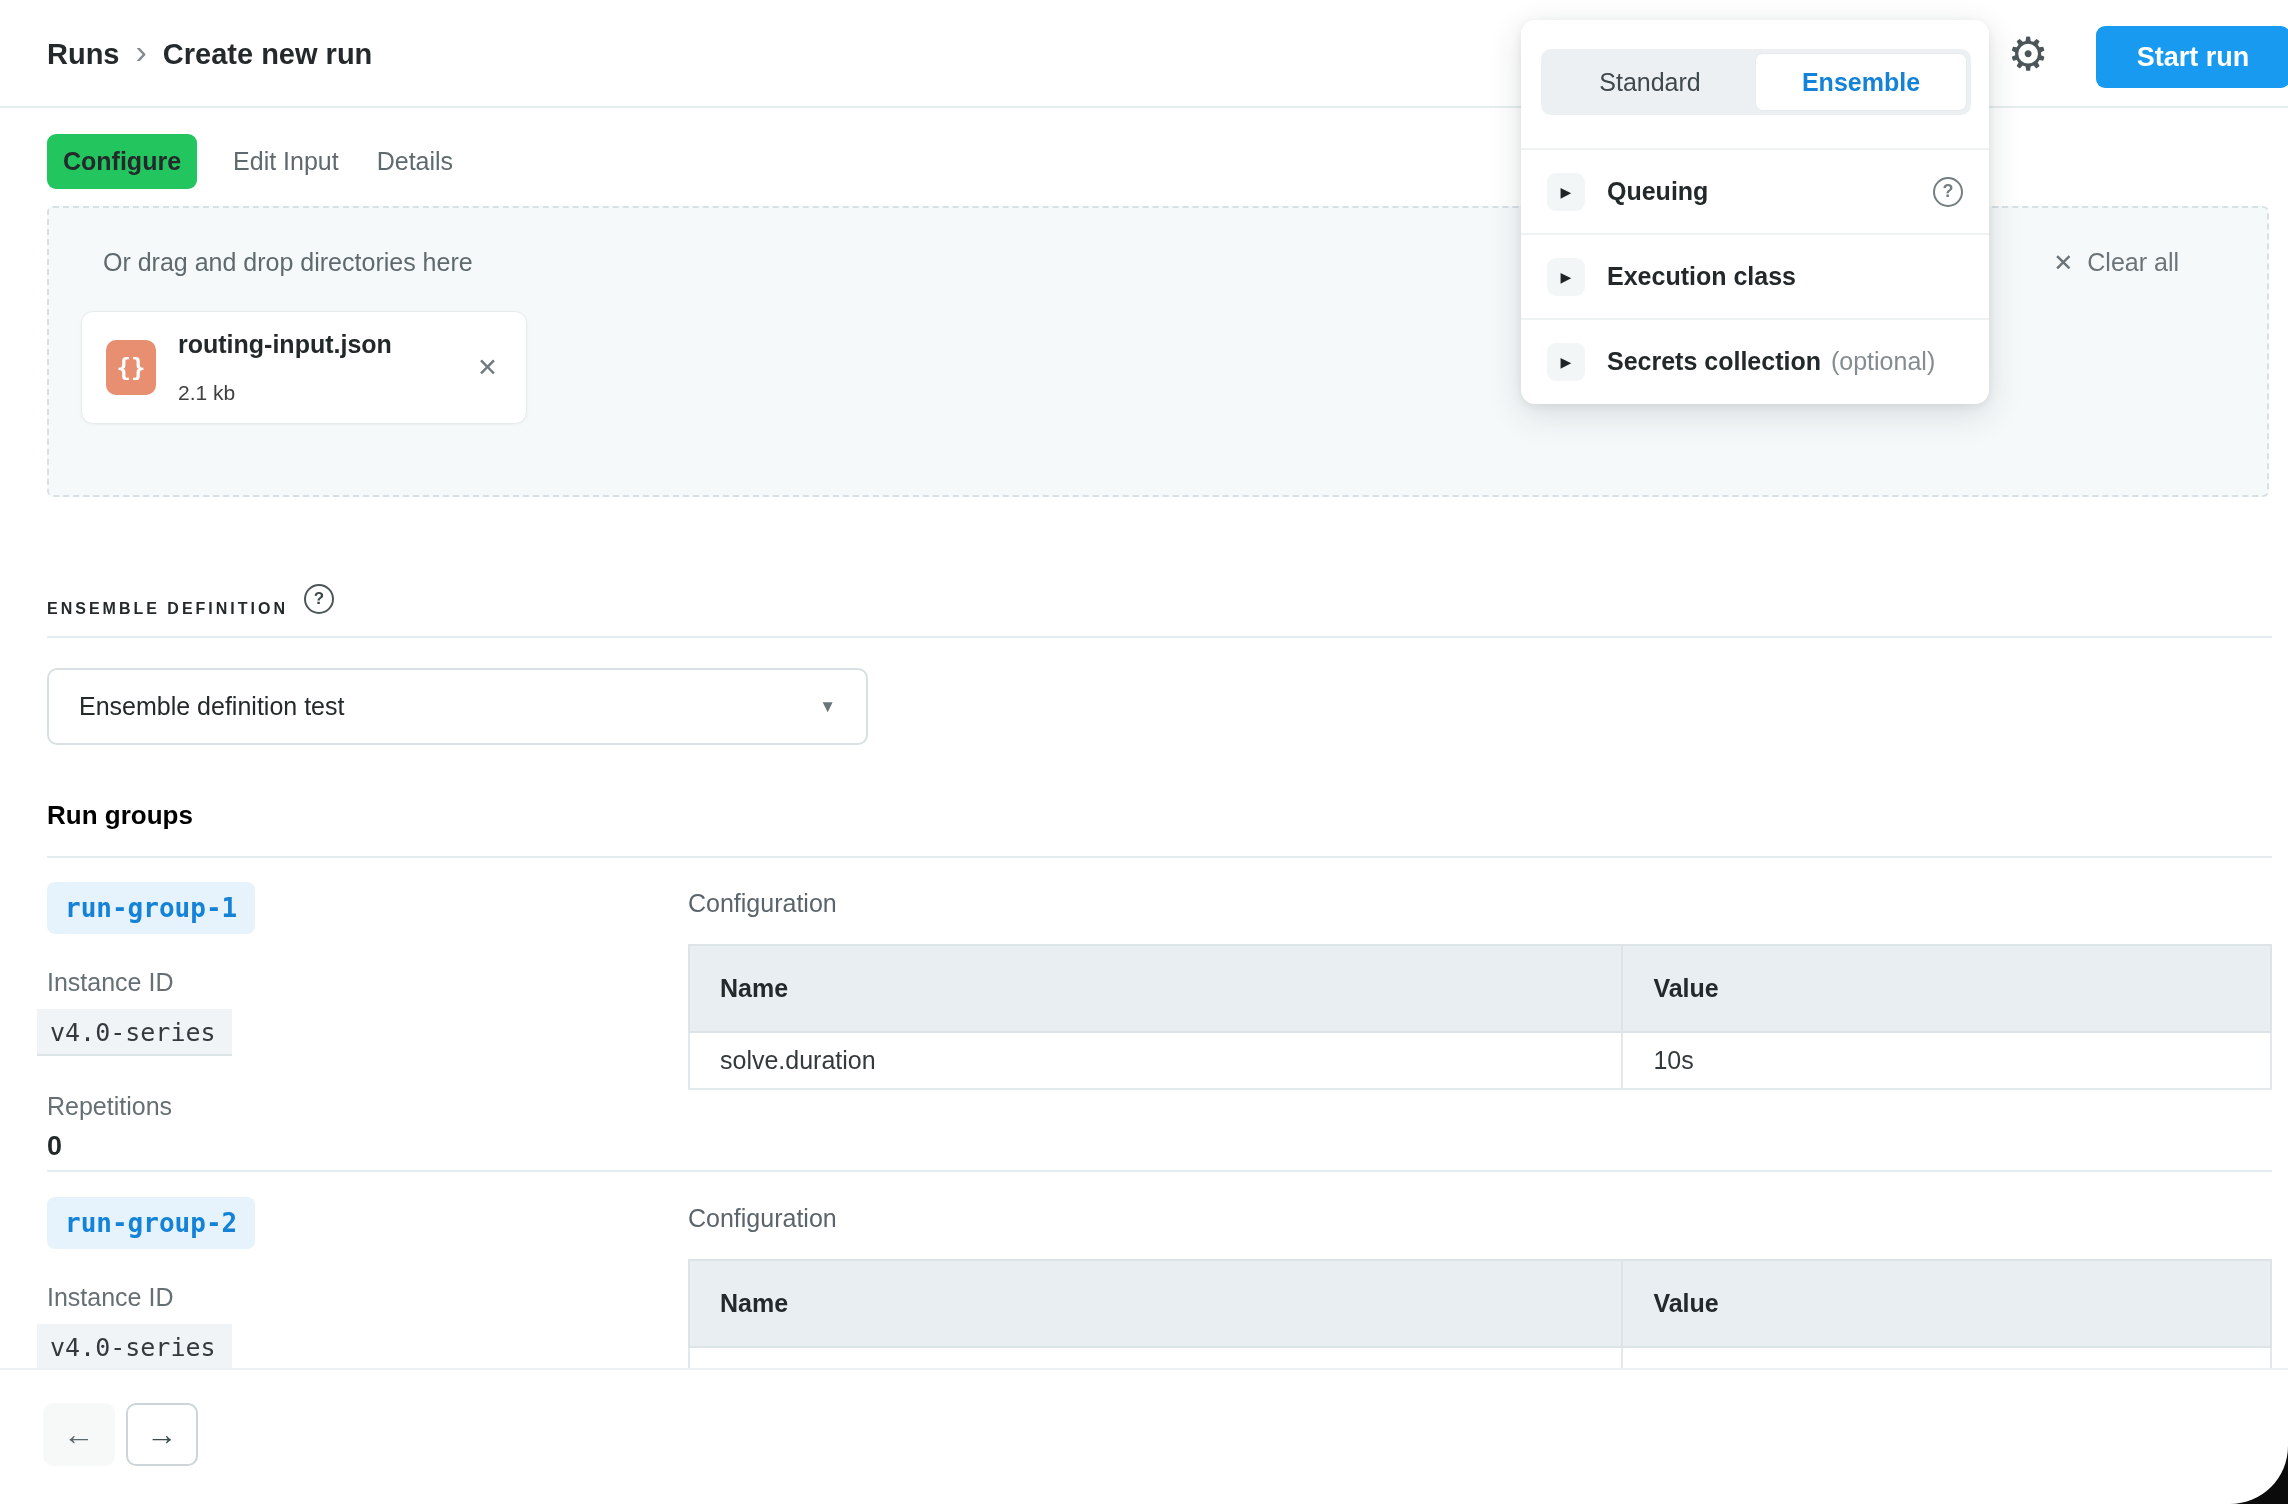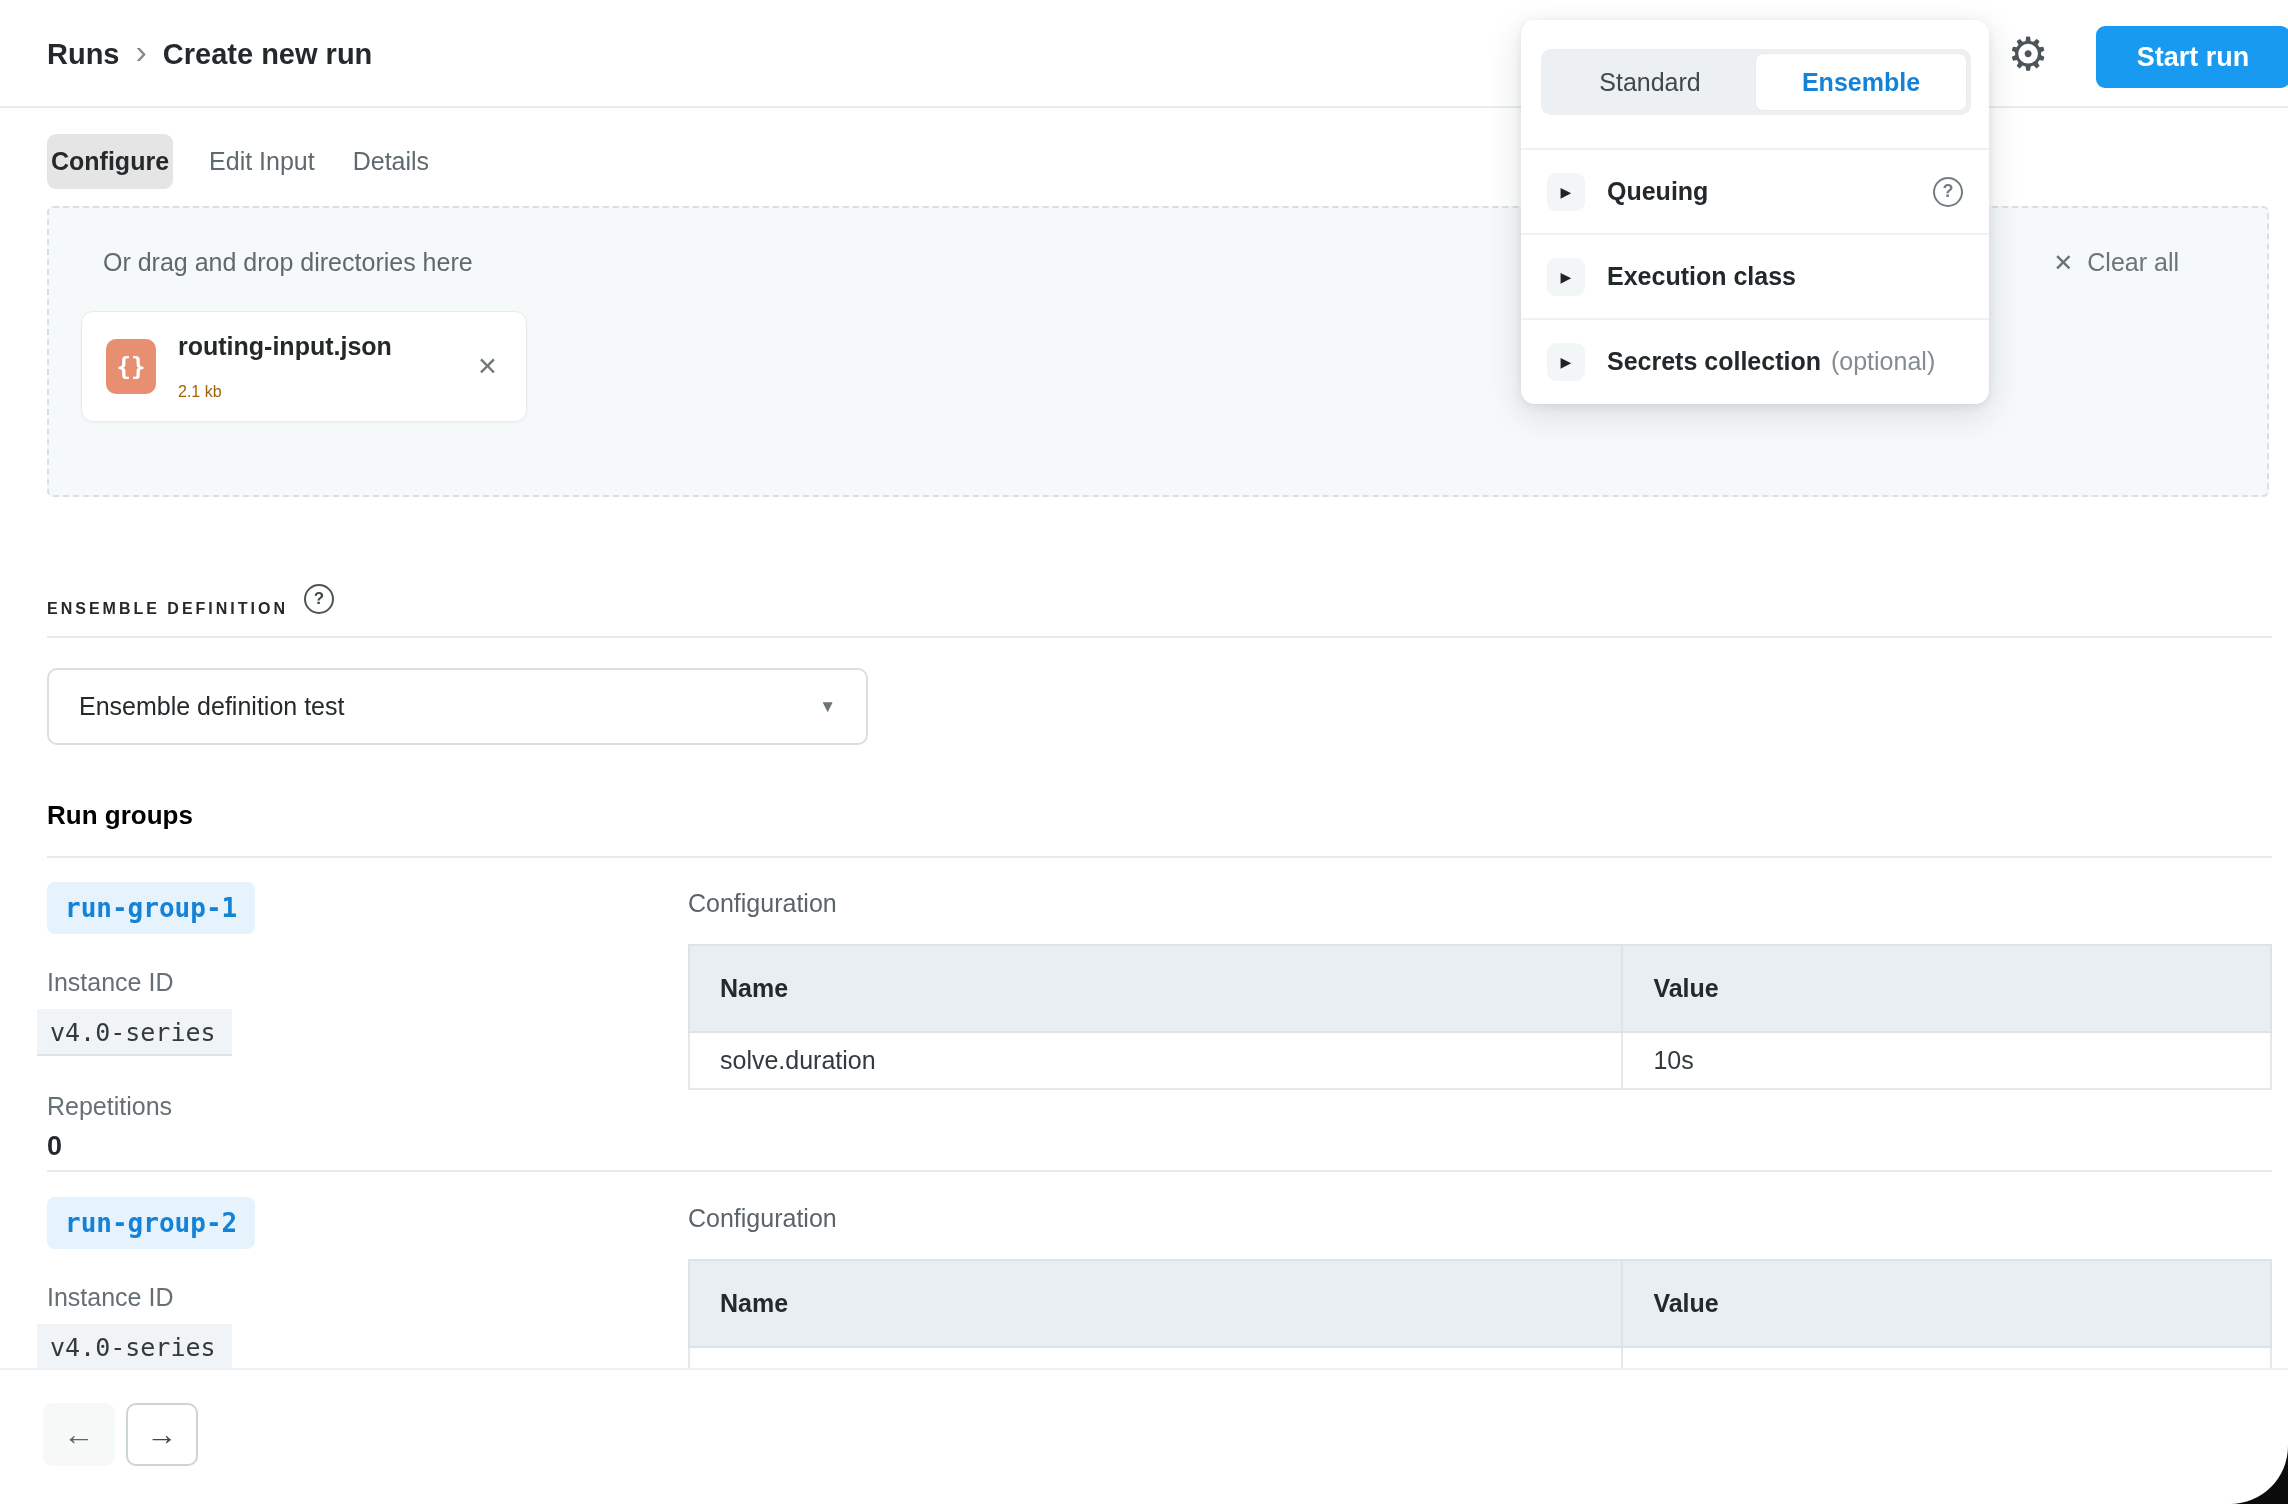--- a/index.html
+++ b/index.html
@@ -14,38 +14,38 @@
   .header-divider { position:absolute; left:0; top:106px; width:100%; height:2px; background:#e7edef; }
 
   .gear-btn { position:absolute; left:2000px; top:26px; width:56px; height:56px; display:flex; align-items:center; justify-content:center;
               font-size:46px; color:#4c5558; cursor:pointer; background:none; border:none; }
   .start-run { position:absolute; left:2082px; top:26px; width:194px; height:62px; background:#189af0; color:#fff;
                font-size:27px; font-weight:700; border:none; border-radius:9px; cursor:pointer; font-family:inherit;margin-left:14px; }
 
   
   .tabs { position:absolute; left:47px; top:134px; display:flex; align-items:center; gap:34px; }
   .tab { font-size:25px; color:#5f6a6e; padding:13px 2px; cursor:pointer; border-radius:9px; }
-  .tab.active { background:#e5e5e5; color:#24292c; font-weight:700; padding:13px 4px; }
+  .tab.active { background:#22c55e; color:#24292c; font-weight:700; padding:13px 16px; }
 
   
   .dropzone { position:absolute; left:47px; top:206px; width:2222px; height:291px; background:#f6f9fa;
               border:2px dashed #d7e1e5; border-radius:6px; padding:40px 32px; }
   .dz-toprow { display:flex; align-items:center; }
   .browse-btn { display:flex; align-items:center; gap:16px; background:#fff; border:2px solid #dbe2e5; border-radius:10px;
                 height:63px; padding:0 26px; font-size:25px; color:#3f484c; font-weight:500; cursor:pointer; font-family:inherit; }
   .dz-hint { font-size:25px; color:#5f6a6e; margin-left:22px; }
   .clear-all { margin-left:auto; margin-right:56px; display:flex; align-items:center; gap:14px; font-size:25px; color:#6b7478; cursor:pointer; }
   .clear-x { font-size:24px; color:#6b7478; }
   .file-card { margin-top:34px; width:446px; min-height:111px; background:#fff; border:1px solid #e7ebed; border-radius:12px;
                box-shadow:0 1px 3px rgba(40,50,60,0.05); display:flex; align-items:center; padding:18px 24px; }
   .file-icon { width:50px; height:55px; border-radius:10px; background:#e78f70; color:#fff; display:flex; align-items:center;
                justify-content:center; font-family:"DejaVu Sans Mono", monospace; font-size:24px; font-weight:700; flex:none; }
   .file-meta { margin-left:22px; }
   .file-name { font-size:25px; font-weight:700; color:#23282a; }
-  .file-size { font-size:16px; color:#a16207; margin-top:22px; }
+  .file-size { font-size:21px; color:#404040; margin-top:22px; }
   .file-close { margin-left:auto; font-size:25px; color:#70797d; cursor:pointer; padding:4px; }
 
   
   .popover { position:absolute; left:1521px; top:20px; width:468px; height:384px; background:#fff; border-radius:14px;
              box-shadow:0 10px 34px rgba(25,39,52,0.14), 0 2px 8px rgba(25,39,52,0.08); z-index:40; }
   .segmented { position:absolute; left:20px; top:29px; width:430px; height:66px; background:#ecf0f2; border-radius:10px;
                padding:4px; display:flex; }
   .seg-opt { flex:1; display:flex; align-items:center; justify-content:center; font-size:25px; color:#3f484c;
              border-radius:8px; cursor:pointer; }
   .seg-opt.selected { background:#fff; border:1px solid #e7ebed; color:#1482d6; font-weight:700; }

